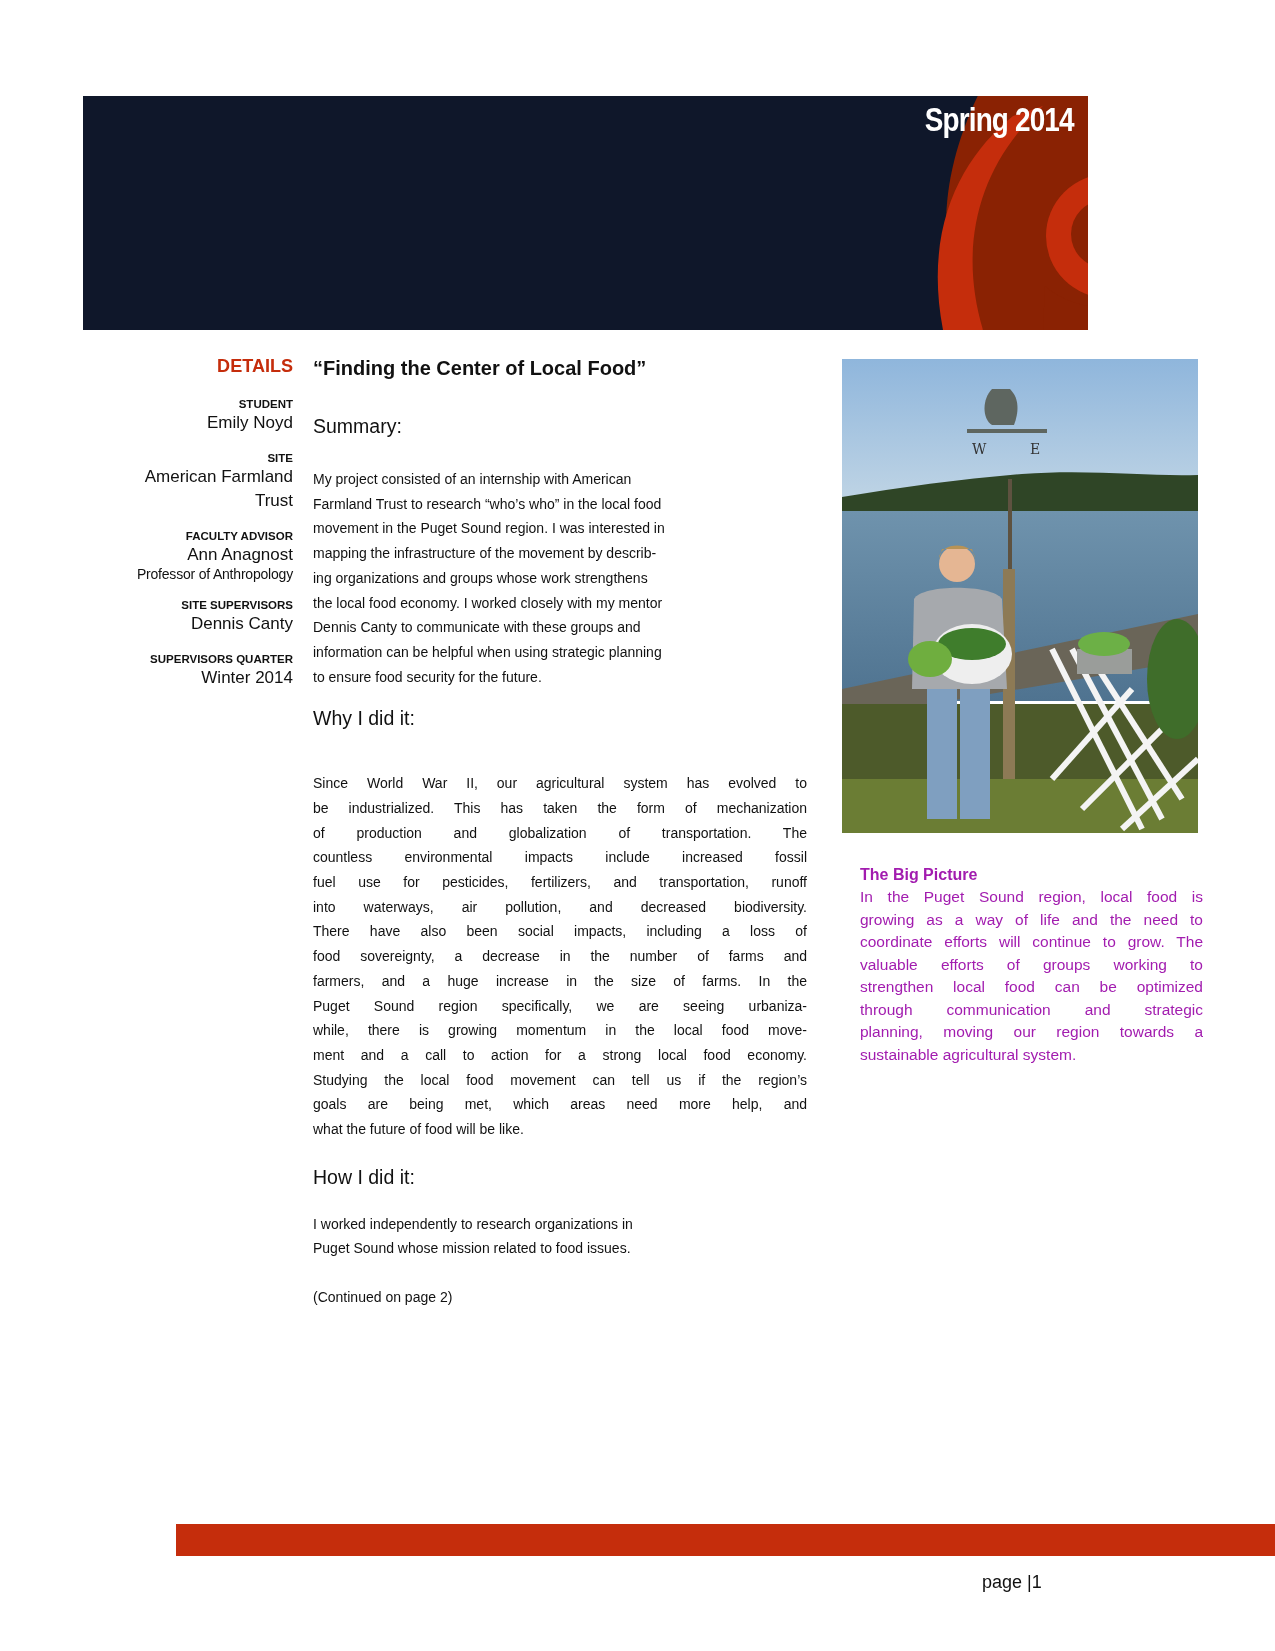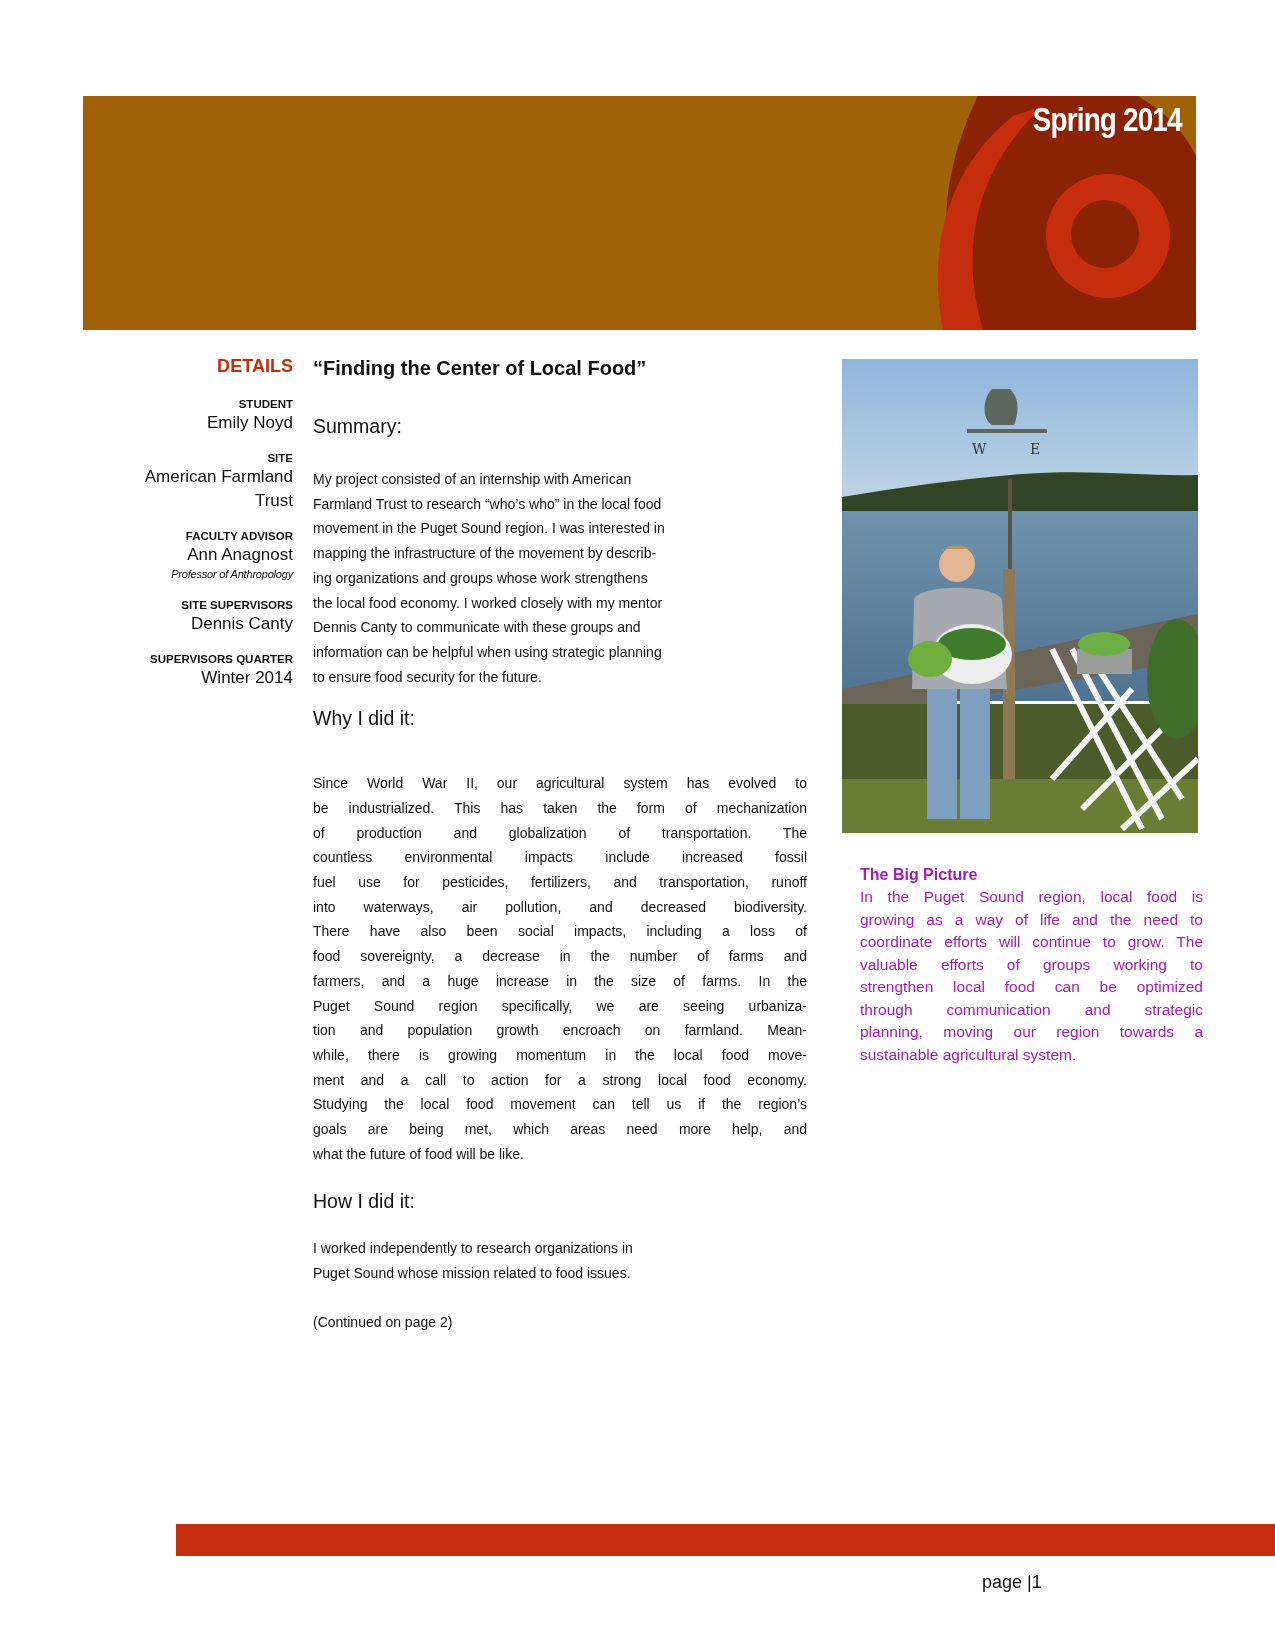--- a/index.html
+++ b/index.html
@@ -1,24 +1,24 @@
 <!DOCTYPE html>
 <html><head>
 <meta charset="utf-8">
 <style>
   html,body{margin:0;padding:0;background:#fff;}
   body{width:1275px;height:1651px;position:relative;overflow:hidden;font-family:"DejaVu Sans","Liberation Sans",sans-serif;color:#111;}
-  .banner{position:absolute;left:83px;top:96px;width:1113px;height:234px;background:#a16207;overflow:hidden;}
+  .banner{position:absolute;left:83px;top:96px;width:993px;height:234px;background:#0f172a;overflow:hidden;padding-left:12px;}
   .banner svg{position:absolute;left:0;top:0;}
   .season{position:absolute;right:14px;top:4px;color:#fff;font-family:"Liberation Sans",sans-serif;font-weight:bold;font-size:34px;letter-spacing:-1px;transform:scaleX(0.82);transform-origin:right top;}
   .details-col{position:absolute;left:100px;width:193px;top:355px;text-align:right;}
   .details-heading{color:#c52d0c;font-weight:bold;font-size:19px;font-family:"Liberation Sans",sans-serif;letter-spacing:0;transform:scaleX(0.95);transform-origin:right;}
   .d-label{font-family:"Liberation Sans",sans-serif;font-weight:bold;font-size:11.5px;margin-top:16px;line-height:14px;}
   .d-value{font-size:17px;line-height:24px;font-family:"Liberation Sans",sans-serif;}
-  .d-sub{font-style:italic;font-size:11px;line-height:15px;font-family:"Liberation Sans",sans-serif;letter-spacing:-0.2px;}
+  .d-sub{font-size:14px;line-height:15px;font-family:"Liberation Sans",sans-serif;letter-spacing:-0.2px;}
   .main-col{position:absolute;left:313px;width:494px;top:355px;font-family:"Liberation Sans",sans-serif;}
   .doc-title{font-weight:bold;font-size:20px;line-height:26px;}
   .sec-head{font-weight:normal;font-size:19.5px;line-height:26px;}
   .para .ln{font-size:14px;line-height:24.7px;white-space:nowrap;}
   .para.just .ln{text-align:justify;text-align-last:justify;white-space:normal;height:24.7px;overflow:hidden;}
   .para.just .ln.last{text-align-last:left;}
   .photo{position:absolute;left:842px;top:359px;width:356px;height:474px;overflow:hidden;}
   .caption{position:absolute;left:860px;top:864px;width:343px;color:#a21caf;font-family:"Liberation Sans",sans-serif;}
   .cap-title{font-weight:bold;font-size:16px;line-height:22px;}
   .cap-ln{font-size:15.5px;line-height:22.5px;text-align:justify;text-align-last:justify;height:22.5px;overflow:hidden;}
@@ -86,21 +86,20 @@
       <div class="ln">Since World War II, our agricultural system has evolved to</div>
       <div class="ln">be industrialized. This has taken the form of mechanization</div>
       <div class="ln">of production and globalization of transportation. The</div>
       <div class="ln">countless environmental impacts include increased fossil</div>
       <div class="ln">fuel use for pesticides, fertilizers, and transportation, runoff</div>
       <div class="ln">into waterways, air pollution, and decreased biodiversity.</div>
       <div class="ln">There have also been social impacts, including a loss of</div>
       <div class="ln">food sovereignty, a decrease in the number of farms and</div>
       <div class="ln">farmers, and a huge increase in the size of farms. In the</div>
       <div class="ln">Puget Sound region specifically, we are seeing urbaniza-</div>
-      <div class="ln">tion and population growth encroach on farmland. Mean-</div>
       <div class="ln">while, there is growing momentum in the local food move-</div>
       <div class="ln">ment and a call to action for a strong local food economy.</div>
       <div class="ln">Studying the local food movement can tell us if the region’s</div>
       <div class="ln">goals are being met, which areas need more help, and</div>
       <div class="ln last">what the future of food will be like.</div>
     </div>
   <div class="sec-head" style="margin-top:22px">How I did it:</div>
   <div class="para" id="how-para" style="margin-top:22px">
       <div class="ln">I worked independently to research organizations in</div>
       <div class="ln">Puget Sound whose mission related to food issues.</div>

